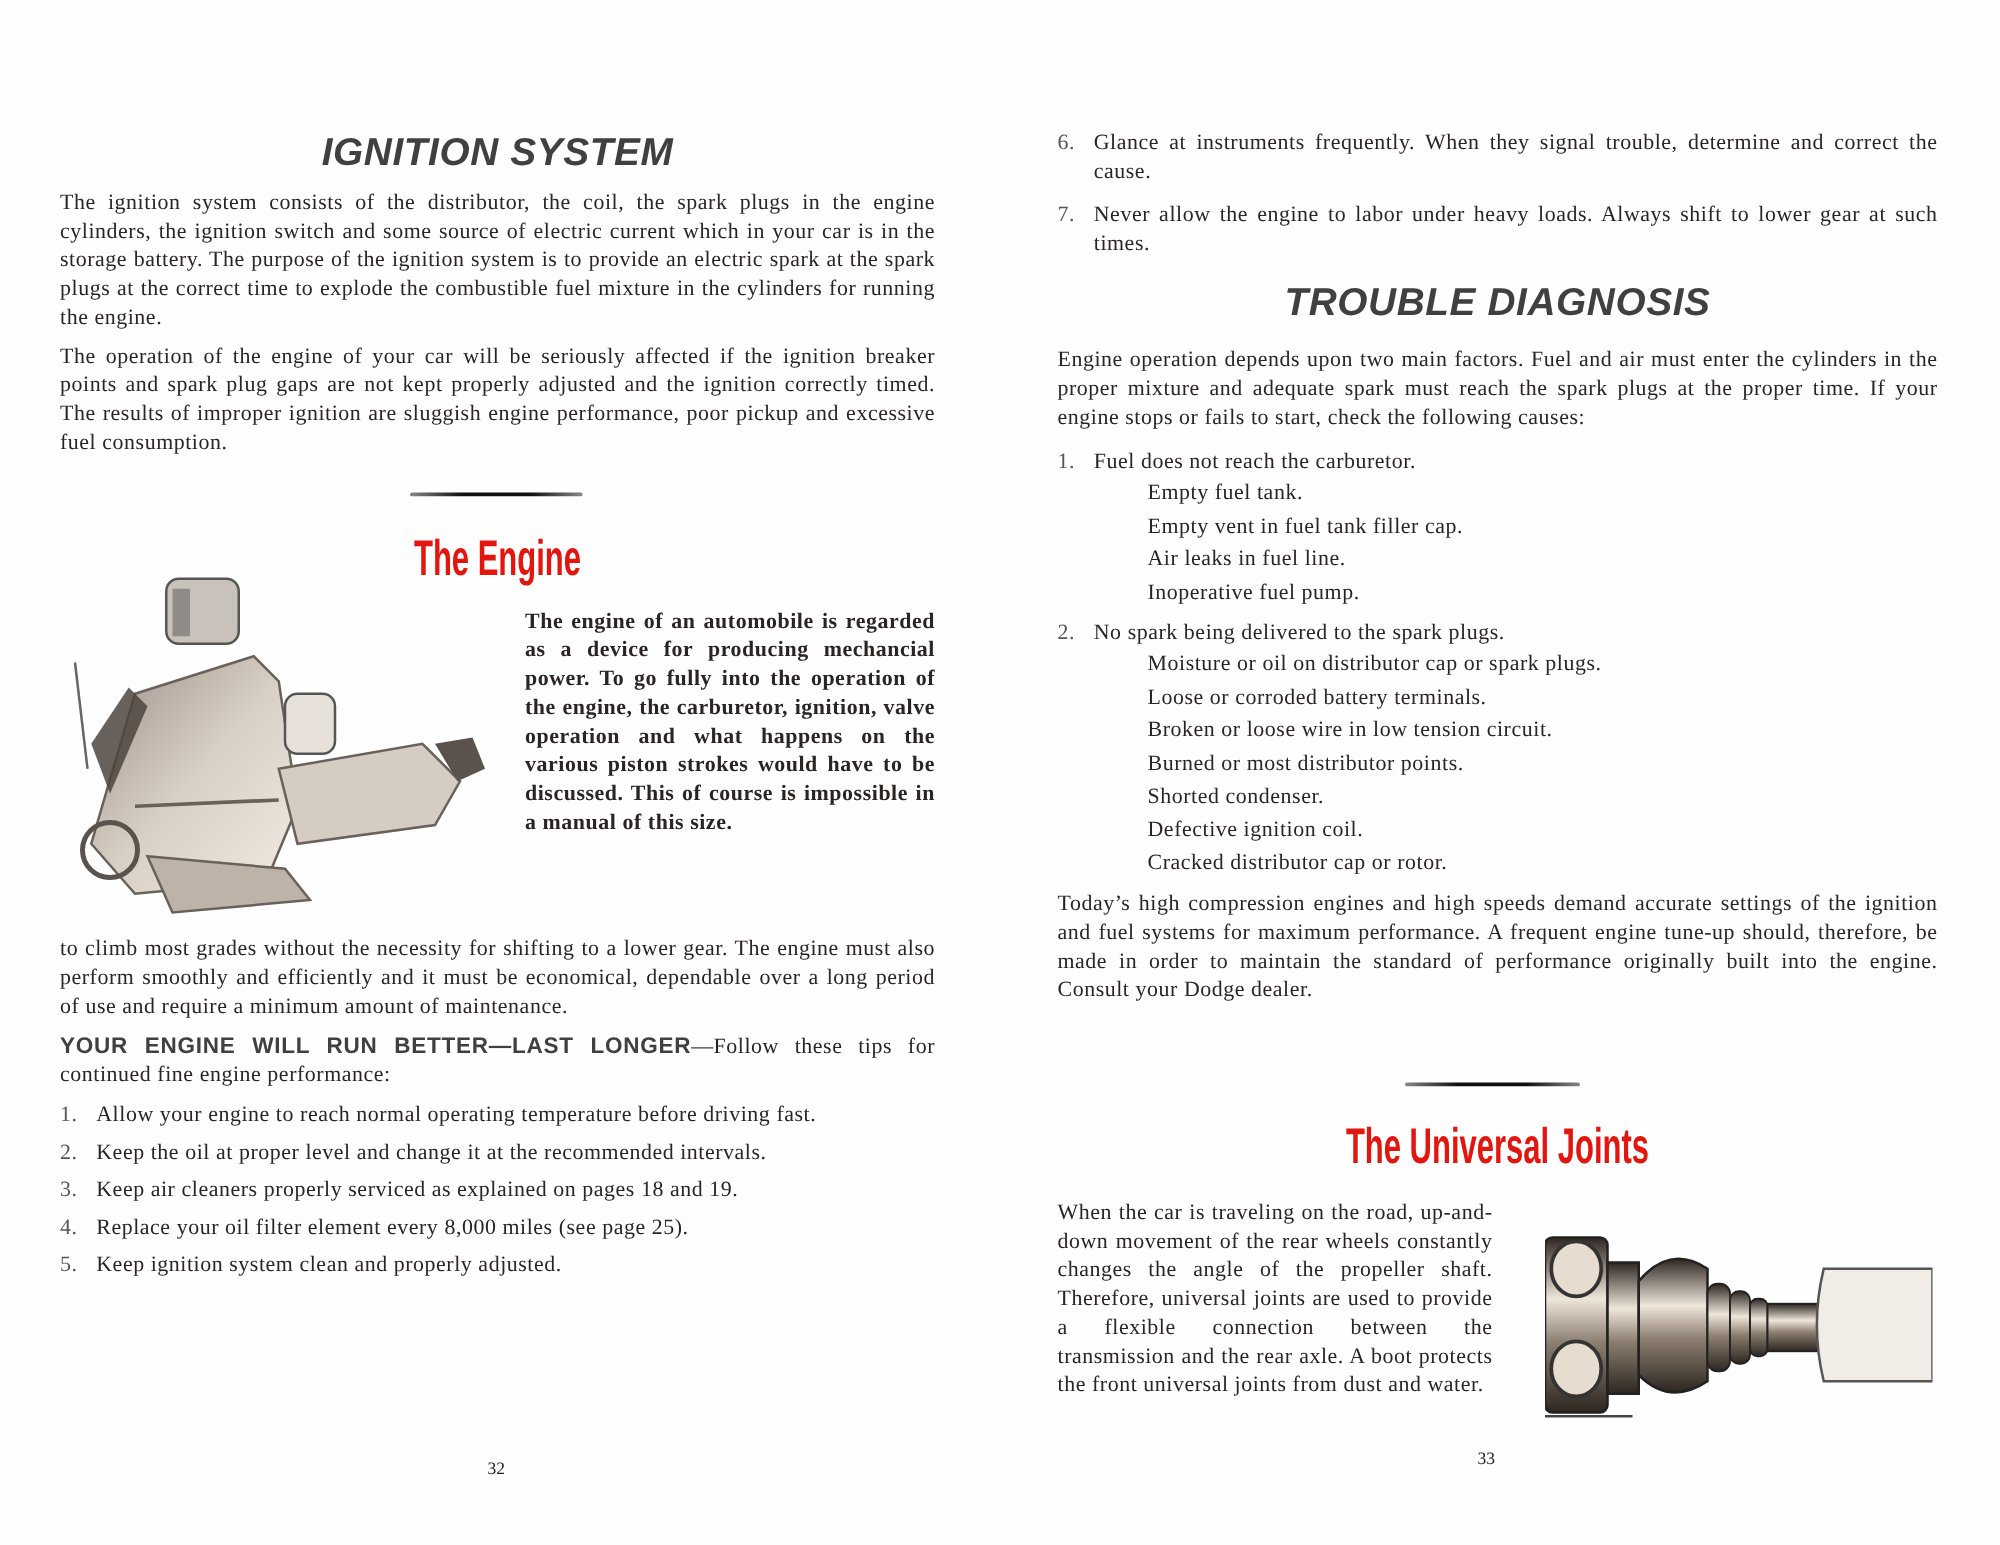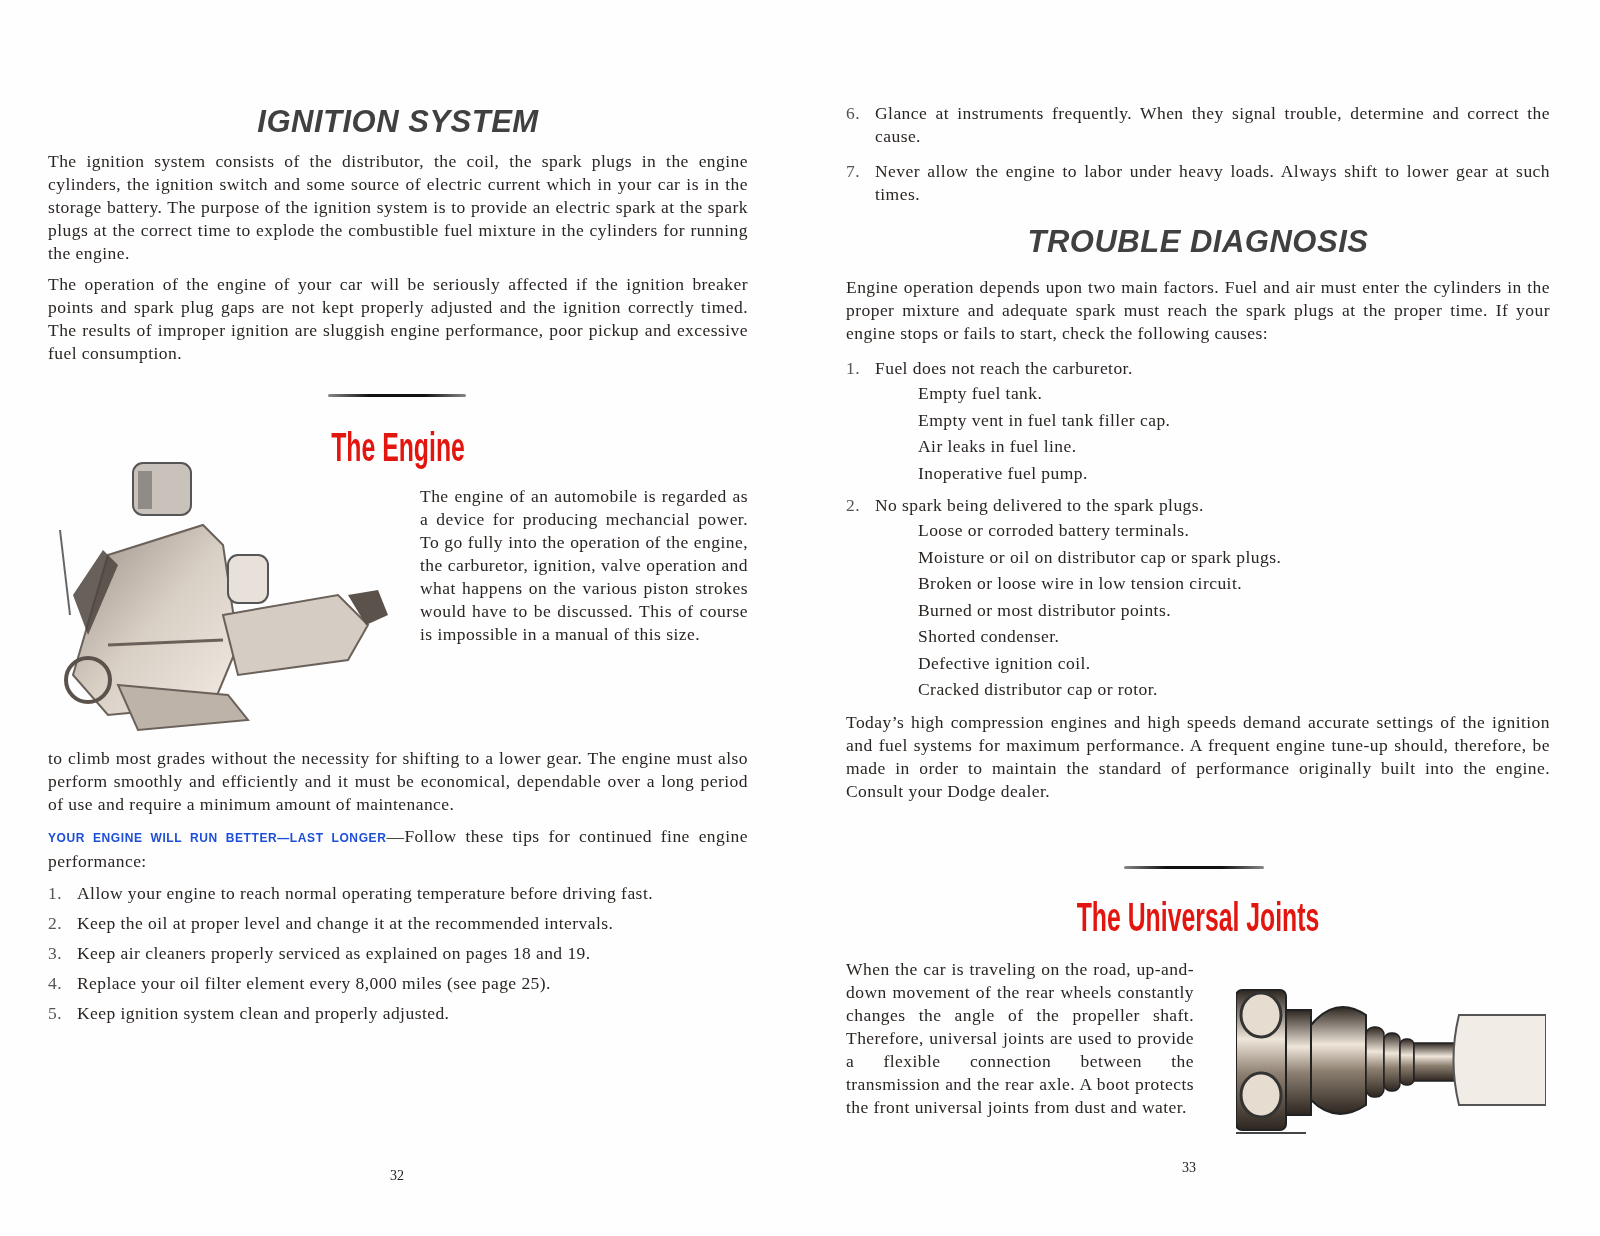--- a/index.html
+++ b/index.html
@@ -26,21 +26,21 @@
   .block { position:absolute; left:0; right:0; }
   .rule { position:absolute; height:3px; background:linear-gradient(90deg,#888,#111 30%,#111 70%,#888); border-radius:2px; }
 
   .num-list .li { display:flex; }
   .num-list .li .n { width:29px; flex:none; color:#555; }
   .num-list .li .t { flex:1; text-align:justify; }
   .num-list .li + .li { margin-top:7px; }
 
   .sub { padding-left:72px; font-size:17.5px; line-height:26.5px; letter-spacing:0.45px; }
   .strong-lead {
-    font-family:"Liberation Sans","DejaVu Sans",sans-serif; font-weight:bold; font-size:12px; letter-spacing:0.6px; color:#1d4ed8;
+    font-family:"Liberation Sans","DejaVu Sans",sans-serif; font-weight:bold; font-size:18px; letter-spacing:0.6px; color:#404040;
   }
   .pagenum { position:absolute; font-size:14px; font-family:"Liberation Serif",serif; color:#222; }
 
   .img-engine { position:absolute; left:0; top:445px; width:350px; height:325px; }
   .img-ujoint { position:absolute; left:390px; top:975px; width:310px; height:165px; }
 </style>
 </head>
 <body>
 
 <div class="page left">
@@ -71,21 +71,21 @@
       <circle cx="40" cy="235" r="22" fill="none" stroke="#5b524b" stroke-width="4"></circle>
       <rect x="180" y="110" width="40" height="48" rx="10" fill="#e8e1da" stroke="#555" stroke-width="2"></rect>
       <path d="M175 170 L290 150 L320 180 L300 215 L190 230 Z" fill="#d5cdc4" stroke="#6a615a" stroke-width="2"></path>
       <path d="M300 150 L330 145 L340 170 L318 180 Z" fill="#5b524b"></path>
       <path d="M60 200 L175 195" stroke="#6a615a" stroke-width="3"></path>
       <path d="M70 240 L180 250 L200 275 L90 285 Z" fill="#bdb3a9" stroke="#6a615a" stroke-width="2"></path>
       <line x1="12" y1="85" x2="22" y2="170" stroke="#666" stroke-width="2"></line>
     </svg>
   </div>
 
-  <div class="block" style="left:372px; top:485px;">
+  <div class="block" style="left:372px; top:485px;font-weight:bold;">
     <p>The engine of an automobile is regarded as a device for producing mechancial power. To go fully into the operation of the engine, the carburetor, ignition, valve operation and what happens on the various piston strokes would have to be discussed. This of course is impossible in a manual of this size.</p>
   </div>
 
   <div class="block" style="top:747px;">
     <p>to climb most grades without the necessity for shifting to a lower gear. The engine must also perform smoothly and efficiently and it must be economical, dependable over a long period of use and require a minimum amount of maintenance.</p>
     <p style="margin-top:9px;">
       <span class="strong-lead">YOUR ENGINE WILL RUN BETTER—LAST LONGER</span><span>—Follow these tips for continued fine engine performance:</span>
     </p>
     <div class="num-list" style="margin-top:9px;">
       <div class="li">
@@ -144,22 +144,22 @@
       <div>Inoperative fuel pump.</div>
     </div>
 
     <div class="num-list" style="margin-top:8px;">
       <div class="li">
           <span class="n">2.</span>
           <span class="t">No spark being delivered to the spark plugs.</span>
         </div>
     </div>
     <div class="sub">
+      <div>Moisture or oil on distributor cap or spark plugs.</div>
       <div>Loose or corroded battery terminals.</div>
-      <div>Moisture or oil on distributor cap or spark plugs.</div>
       <div>Broken or loose wire in low tension circuit.</div>
       <div>Burned or most distributor points.</div>
       <div>Shorted condenser.</div>
       <div>Defective ignition coil.</div>
       <div>Cracked distributor cap or rotor.</div>
     </div>
 
     <p style="margin-top:8px;">Today’s high compression engines and high speeds demand accurate settings of the ignition and fuel systems for maximum performance. A frequent engine tune-up should, therefore, be made in order to maintain the standard of performance originally built into the engine. Consult your Dodge dealer.</p>
   </div>
 

